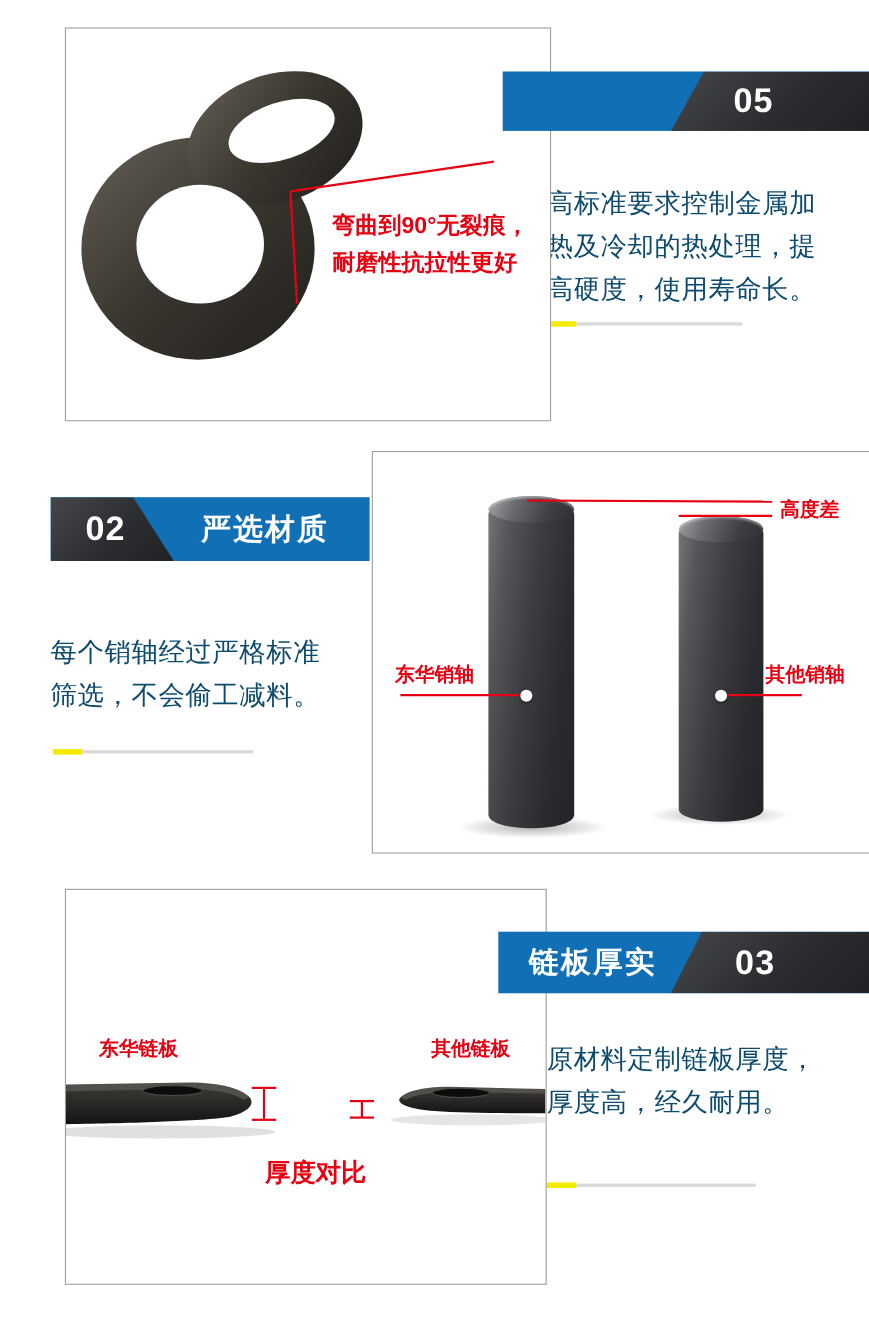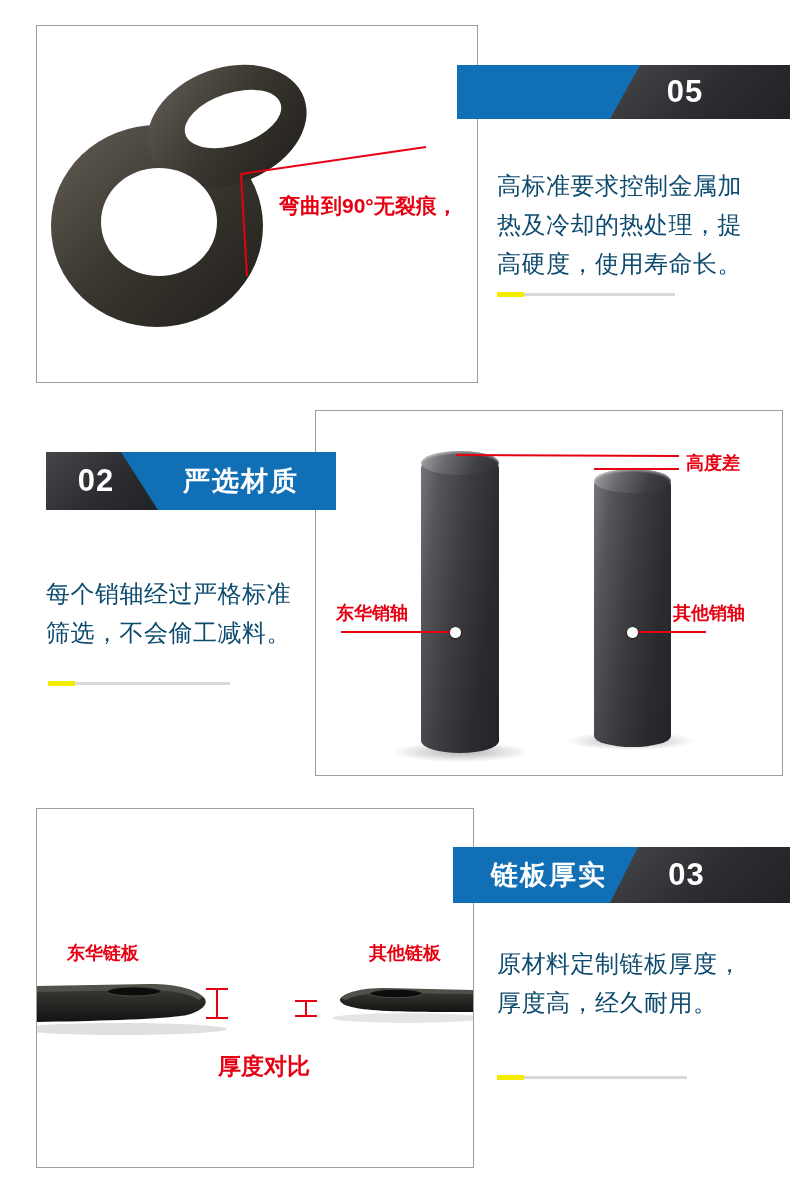--- a/index.html
+++ b/index.html
@@ -1,39 +1,39 @@
 <!DOCTYPE html>
 <html><head>
 <meta charset="utf-8">
 <style>
   html,body{margin:0;padding:0;background:#ffffff;}
   .canvas{position:relative;width:790px;height:1202px;margin:0 auto;background:#fff;
           font-family:"Liberation Sans",sans-serif;overflow:hidden;}
 
   
-  .imgbox{position:absolute;background:#fff;border:1px solid #9e9e9e;overflow:hidden;z-index:1;}
+  .imgbox{position:absolute;background:#fff;border:1px solid #9e9e9e;overflow:hidden;z-index:1;margin-left:23px;}
   .box1{left:36px;top:25px;width:440px;height:356px;}
   .box2{left:315px;top:410px;width:466px;height:364px;}
   .box3{left:36px;top:808px;width:436px;height:358px;}
 
   
   .banner{position:absolute;background:#1170b5;z-index:5;}
   .banner .title{position:absolute;top:0;bottom:0;display:flex;align-items:center;
                  color:#fff;font-weight:bold;font-size:27px;letter-spacing:2px;white-space:nowrap;}
   .wedge{position:absolute;top:0;bottom:0;display:flex;align-items:center;justify-content:center;
          background:linear-gradient(135deg,#45474b 0%,#2b2d30 55%,#202225 100%);
          color:#fff;font-weight:bold;font-size:31px;letter-spacing:1px;}
   .banner1{left:457px;top:65px;width:333px;height:54px;}
   .banner1 .title{left:25px;}
   .banner1 .wedge{right:0;width:150px;clip-path:polygon(30px 0,100% 0,100% 100%,0 100%);padding-right:30px;}
   .banner2{left:46px;top:452px;width:290px;height:58px;}
   .banner2 .title{left:137px;}
   .banner2 .wedge{left:0;width:100px;clip-path:polygon(0 0,75px 0,100% 100%,0 100%);padding-right:12px;}
   .banner3{left:453px;top:847px;width:337px;height:56px;}
-  .banner3 .title{left:28px;margin-left:10px;}
+  .banner3 .title{left:28px;}
   .banner3 .wedge{right:0;width:153px;clip-path:polygon(28px 0,100% 0,100% 100%,0 100%);padding-right:27px;}
 
   
   .para{position:absolute;width:262px;color:#0c4a6e;font-size:24px;line-height:39px;
         letter-spacing:0.5px;word-break:break-all;}
   .para1{left:497px;top:142px;}
   .para2{left:46px;top:550px;}
   .para3{left:497px;top:920px;}
 
   
@@ -87,20 +87,21 @@
         <ellipse cx="120" cy="200" rx="106" ry="101" fill="url(#plateGrad)"></ellipse>
         <ellipse cx="190" cy="100" rx="82" ry="58" transform="rotate(-20 190 100)" fill="url(#plateGrad)"></ellipse>
       </g>
       <g stroke="#e60012" stroke-width="2">
         <line x1="204" y1="148" x2="389" y2="121"></line>
         <line x1="204" y1="148" x2="210" y2="250"></line>
       </g>
     </svg>
     <div class="red-label note">
       <span>弯曲到90°无裂痕，</span><br>
+      <span>耐磨性抗拉性更好</span>
     </div>
   </div>
 
   <div class="banner banner1">
     <div class="wedge">
       <span>05</span>
     </div>
   </div>
 
   <p class="para para1">高标准要求控制金属加热及冷却的热处理，提高硬度，使用寿命长。</p>

